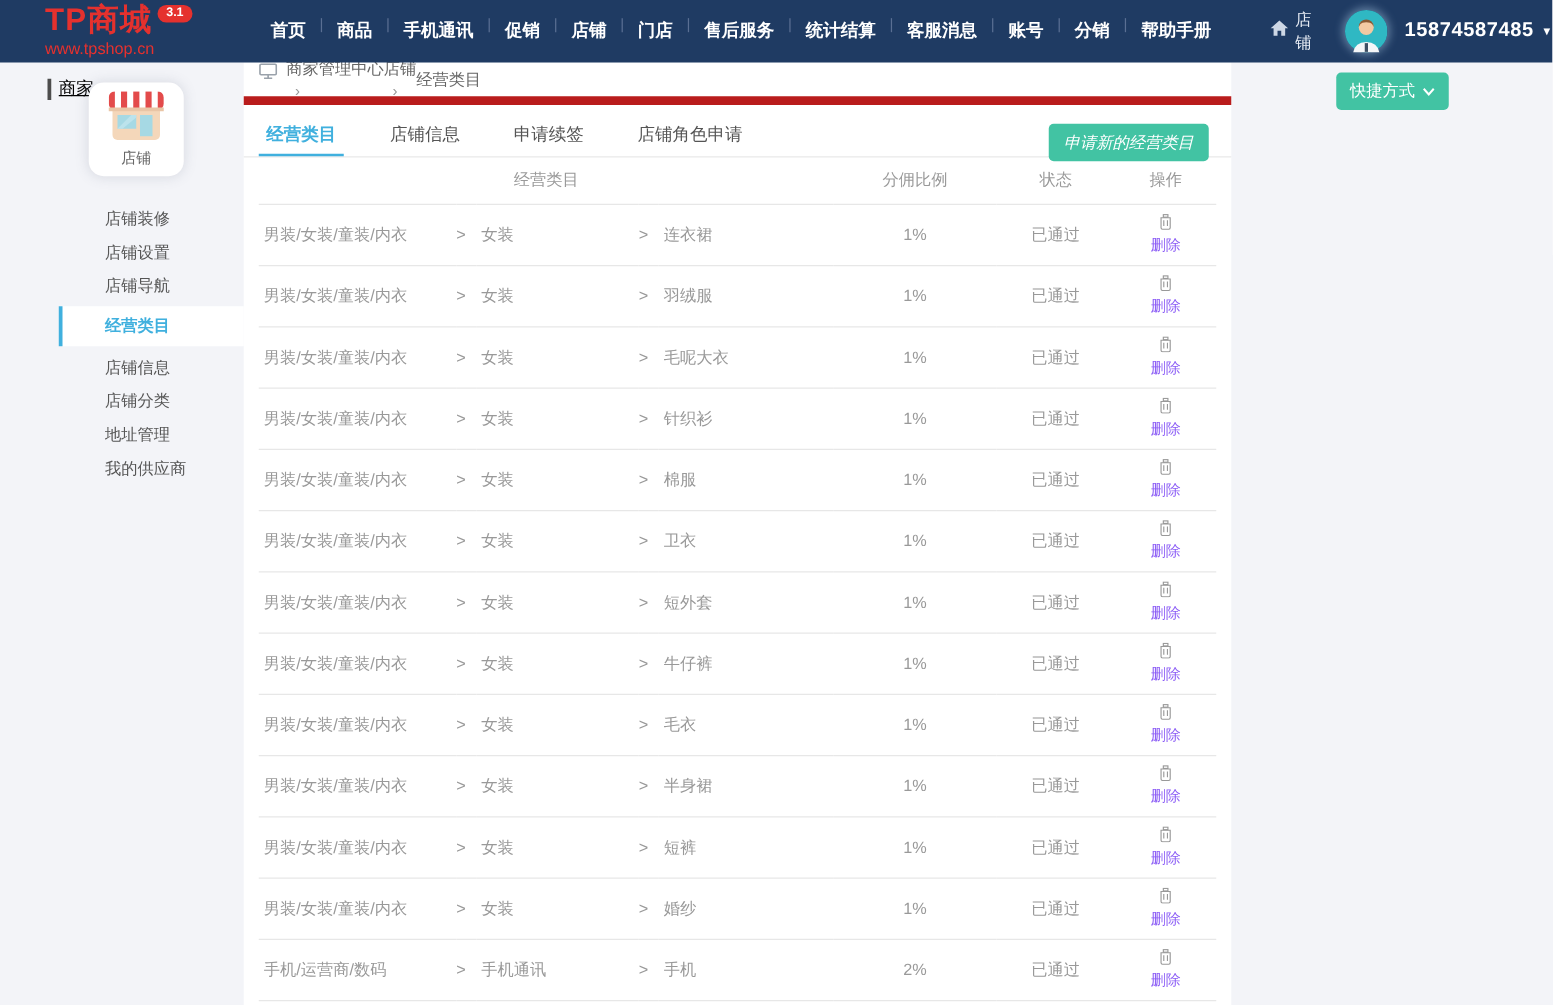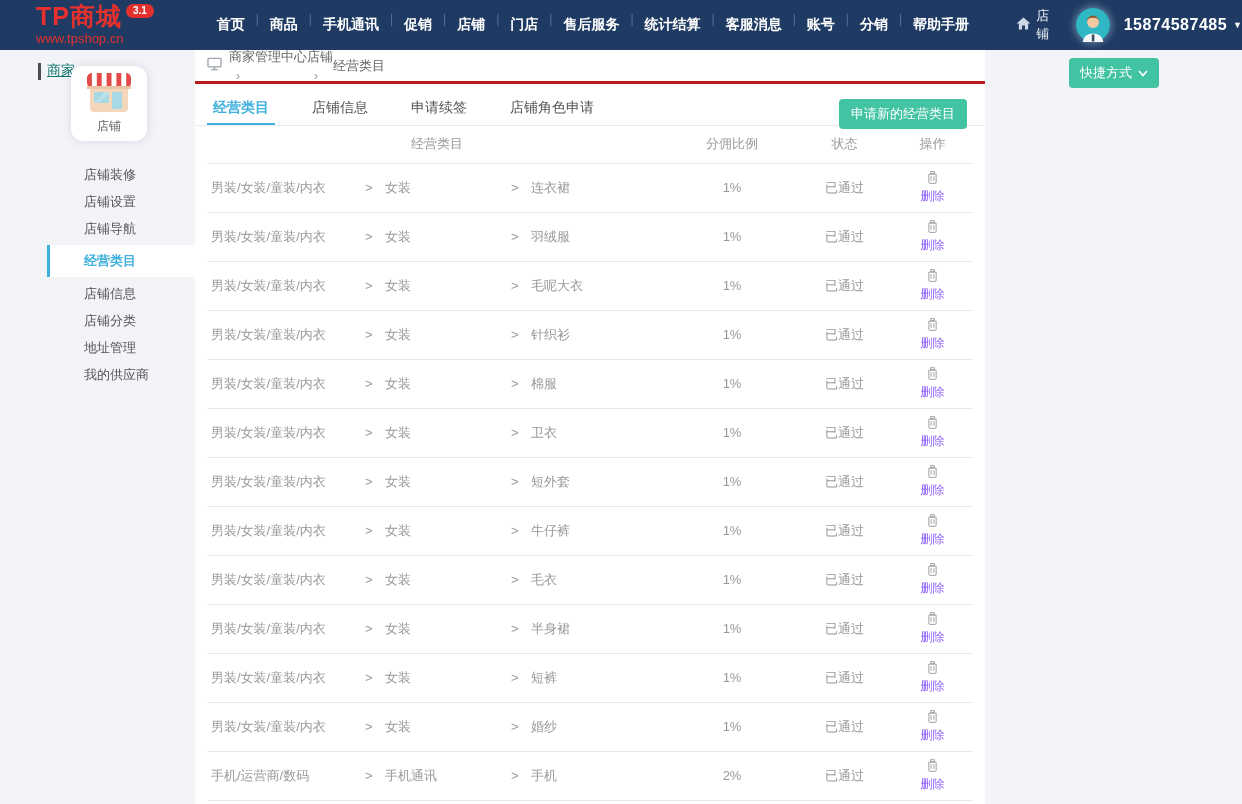--- a/index.html
+++ b/index.html
@@ -25,50 +25,50 @@
   .home-label { color:#e8edf5; font-size:13px; margin-left:5px; }
   .avatar { width:34px; height:34px; border-radius:50%; margin-left:14px; cursor:pointer;
     box-shadow:0 0 7px 2px rgba(180,210,235,.45); flex:0 0 auto; }
   .phone-wrap { display:flex; align-items:center; margin-left:14px; cursor:pointer; }
   .phone { color:#ffffff; font-size:16px; font-weight:bold; letter-spacing:.5px; }
   .caret-down { color:#ffffff; font-size:9px; margin-left:6px; }
 
   
   .merchant-hint { position:absolute; left:38px; top:62px; display:flex; align-items:center; z-index:1; }
   .merchant-hint .bar { width:3px; height:17px; background:#4d4d4d; margin-right:6px; }
-  .merchant-hint .txt { color:#0f766e; font-size:14px;text-decoration:underline; }
+  .merchant-hint .txt { color:#000000; font-size:14px;text-decoration:underline; }
   .store-card { position:absolute; left:71px; top:66px; width:76px; height:75px; background:#fff;
     border-radius:12px; box-shadow:0 0 10px rgba(90,100,120,.18); z-index:2;
     display:flex; flex-direction:column; align-items:center; justify-content:center; }
   .store-card svg { display:block; }
   .store-card-label { font-size:12px; color:#666; margin-top:3px; }
   .side-menu { position:absolute; left:47px; top:161px; width:148px; list-style:none; z-index:2; }
   .side-menu li { height:27px; line-height:27px; padding-left:37px; font-size:13px; color:#555;
     cursor:pointer; white-space:nowrap; }
   .side-menu li.active { background:#fff; border-left:3px solid #40b0de; padding-left:34px;
     color:#40b0de; font-weight:bold; height:32px; line-height:32px; margin:3px 0; }
 
   
   .main-panel { position:absolute; left:195px; top:50px; width:790px; height:754px; background:#fff; }
-  .crumb-bar { height:34px; display:flex; align-items:center; padding-left:12px;
-    border-bottom:3px solid #b91c1c; }
+  .crumb-bar { height:34px; display:flex; padding-left:12px;
+    border-bottom:7px solid #b91c1c; }
   .crumb-bar svg { margin-right:7px; }
   .crumbs { display:flex; align-items:center; list-style:none; }
   .crumb { display:flex; align-items:center; font-size:13px; color:#666; cursor:pointer; }
   .crumb-sep { color:#999; font-size:12px; margin:0 7px; cursor:default; }
   .crumbs li:last-child .crumb-sep { display:none; }
 
   .tabs-row { margin-top:9px; height:33px; border-bottom:1px solid #e9e9e9; padding-left:12px;
     display:flex; align-items:stretch; }
   .tab { font-size:14px; color:#555; padding:0 6px; margin-right:31px; cursor:pointer;
     display:flex; align-items:center; border-bottom:2px solid transparent; white-space:nowrap; }
   .tab.active { color:#40b0de; font-weight:bold; border-bottom:2px solid #40b0de; }
 
   .apply-btn { position:absolute; top:49px; right:18px; background:#42c3a3; color:#fff;
-    font-size:13px; border:none; border-radius:4px; padding:6px 12px; cursor:pointer; }
+    font-size:13px; border:none; border-radius:4px; padding:6px 12px; cursor:pointer;font-style:italic; }
 
   .biz-table { width:766px; margin:0 12px; border-collapse:collapse; table-layout:fixed; }
   .biz-table thead th { height:37px; font-weight:normal; font-size:13px; color:#999;
     border-bottom:1px solid #e7e7e7; }
   .biz-table thead th.th-cat { text-align:center; }
   .biz-table tbody td { height:49px; border-bottom:1px solid #e7e7e7; font-size:13px; color:#999;
     vertical-align:middle; }
   td.c-sep { color:#999; font-size:12px; text-align:left; }
   td.c-pct, td.c-status, td.c-act { text-align:center; }
   td.c-cat { text-align:left; padding-left:4px; white-space:nowrap; overflow:hidden; }

